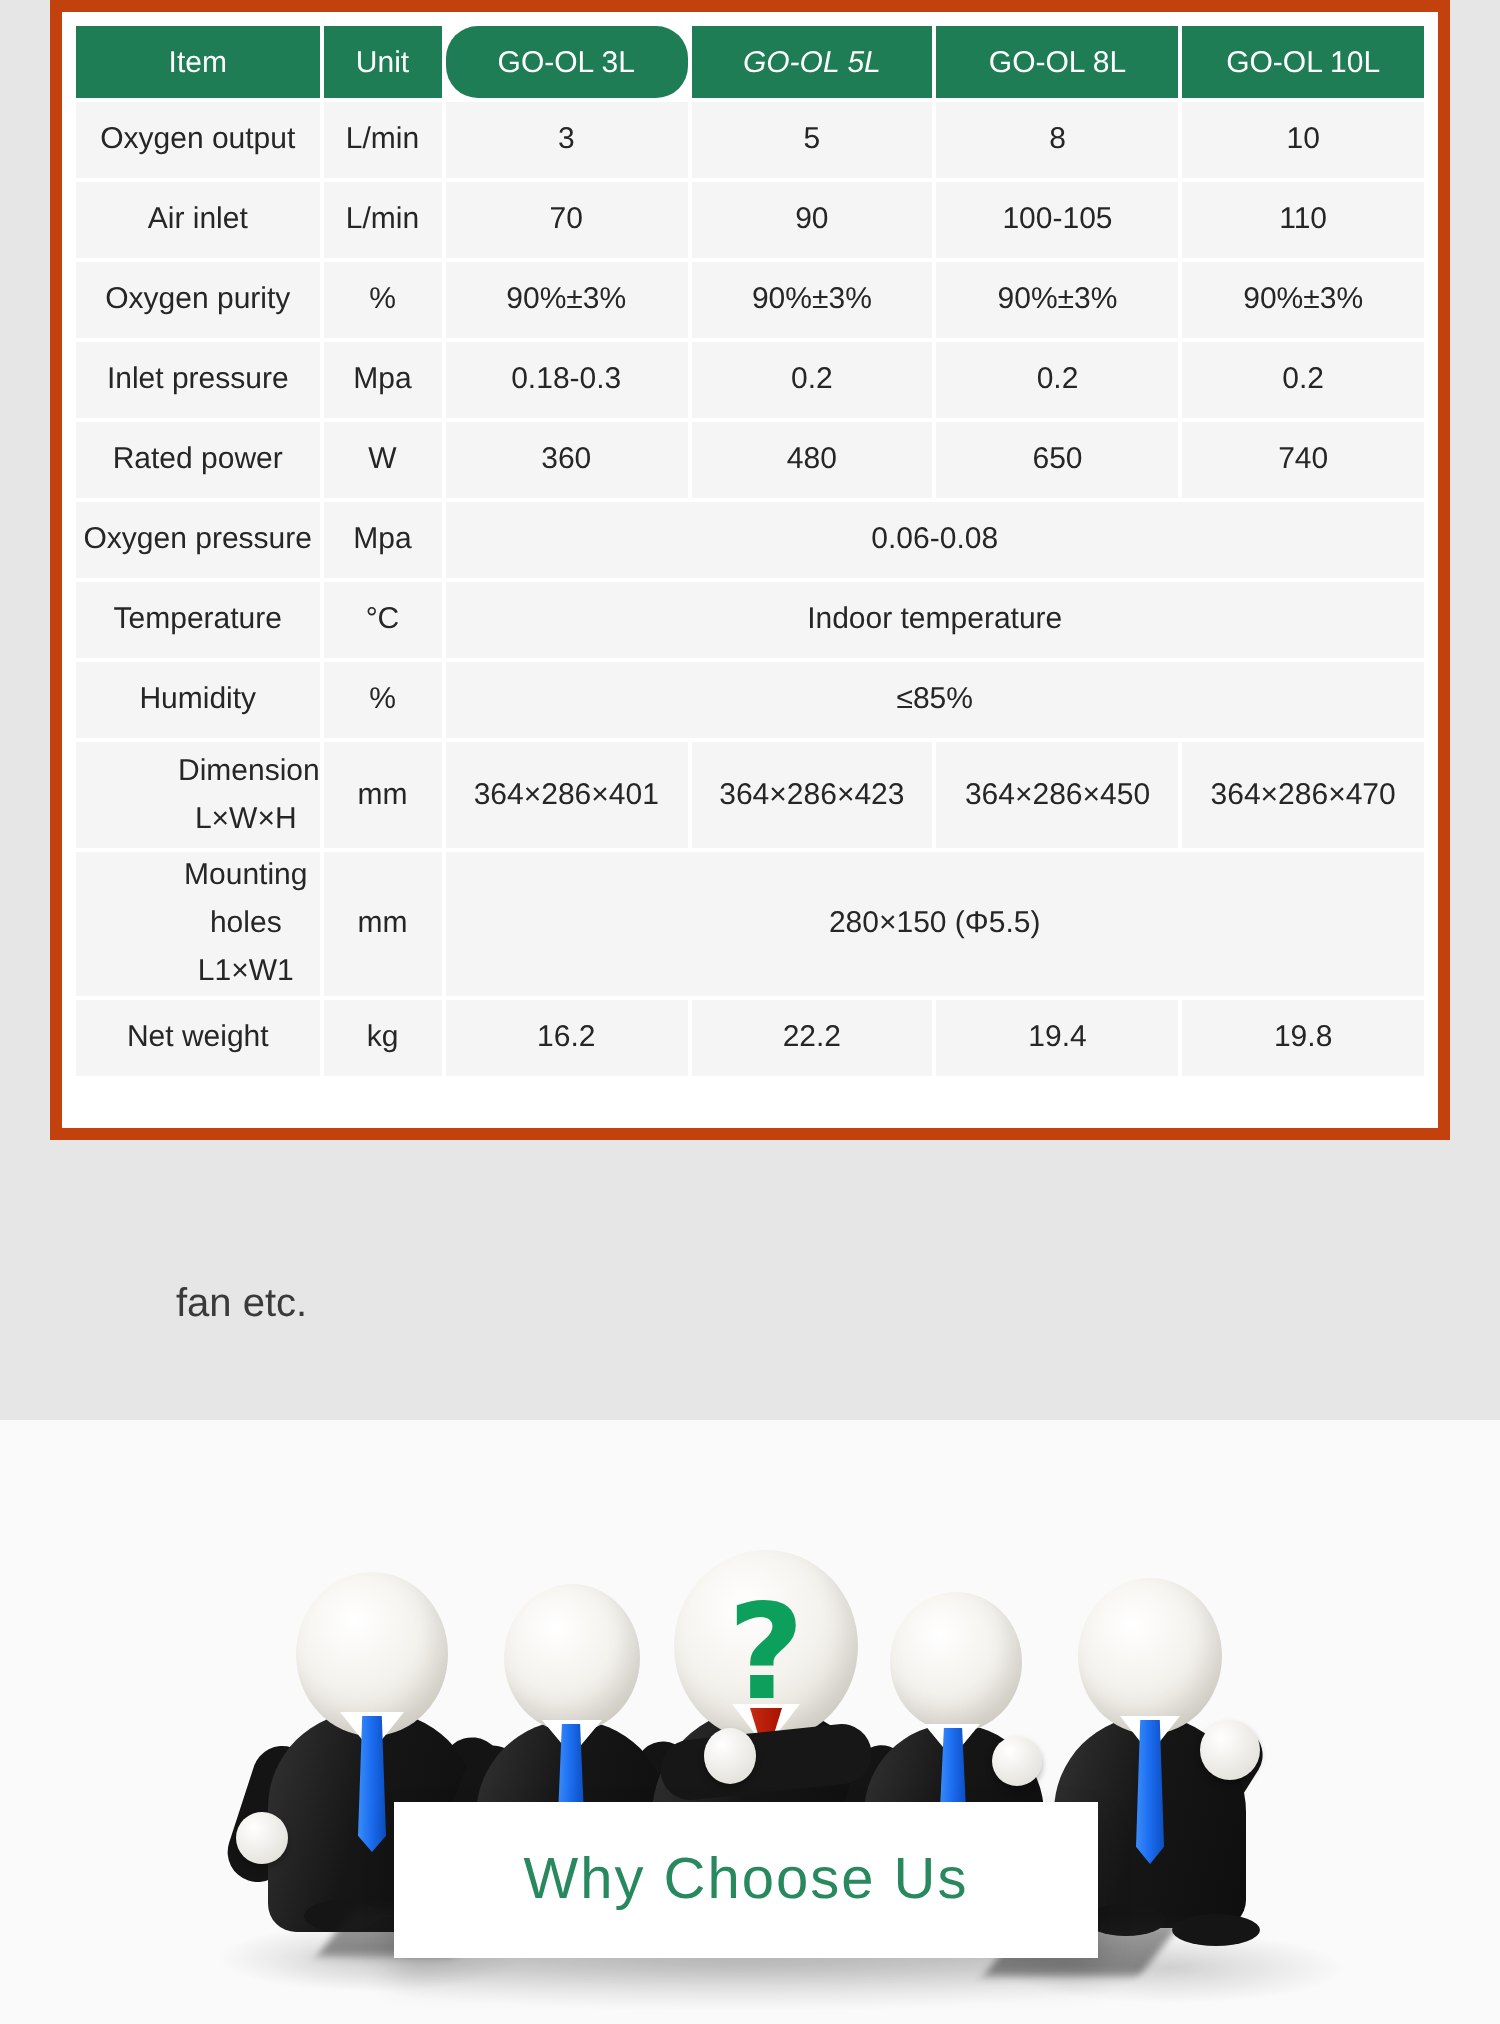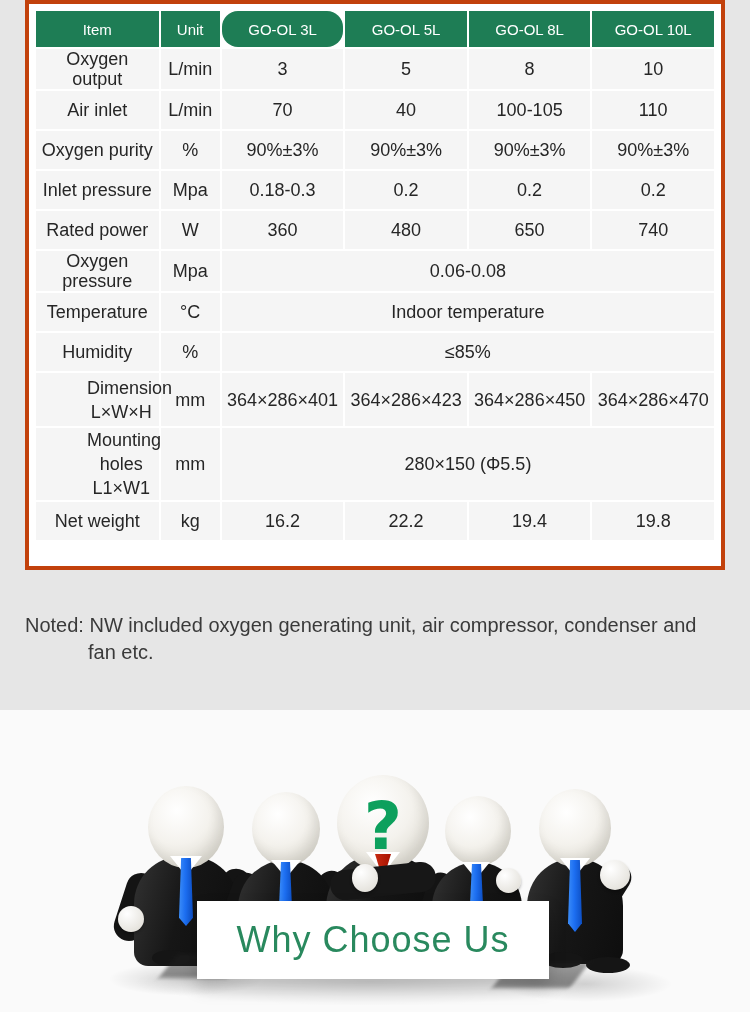--- a/index.html
+++ b/index.html
@@ -5,29 +5,29 @@
   html,body{margin:0;padding:0;}
   body{
     width:750px;height:1012px;overflow:hidden;position:relative;
     font-family:"Liberation Sans","DejaVu Sans",sans-serif;
     background:#e6e6e6;
   }
   
   .spec-section{position:relative;width:750px;height:710px;background:#e6e6e6;}
   .table-panel{
     position:absolute;left:25px;top:0;width:700px;box-sizing:border-box;
-    border:4px solid #c2410c;background:#ffffff;padding:5px 5px 24px 5px;
+    border:6px solid #c2410c;background:#ffffff;padding:5px 5px 24px 5px;
   }
   table.spec{width:100%;border-collapse:separate;border-spacing:2px;background:#ffffff;table-layout:fixed;}
   table.spec th{
     background:var(--accent-green,#1e7d55);color:#ffffff;font-weight:400;
     font-size:15px;height:36px;padding:0 2px;
   }
   table.spec td{
-    background:#f5f5f5;color:#262626;font-size:18px;text-align:center;
+    background:#f5f5f5;color:#262626;font-size:15px;text-align:center;
     vertical-align:middle;height:38px;padding:0 3px;line-height:20px;
   }
   table.spec tr.tall td{height:53px;}
   table.spec td .l2{line-height:24px;margin-left:48px;}
   
   .note{
     position:absolute;left:25px;top:612px;width:700px;
     font-size:20px;line-height:27px;color:#3a3a3a;
   }
   .note .indent{display:inline-block;margin-left:63px;}
@@ -61,53 +61,53 @@
     display:flex;align-items:center;justify-content:center;
     font-size:66px;font-weight:700;color:var(--question-green,#0da05d);z-index:4;
     font-family:"DejaVu Sans",sans-serif;
   }
   .banner{
     left:197px;top:191px;width:352px;height:78px;background:#ffffff;z-index:10;
     display:flex;align-items:center;justify-content:center;
     box-shadow:0 9px 16px rgba(0,0,0,0.20);
   }
   .banner span{
-    font-size:36px;color:var(--banner-green,#29895e);letter-spacing:1px;
+    font-size:29px;color:var(--banner-green,#29895e);letter-spacing:1px;
   }
 </style>
 </head>
 <body>
 
 <div class="spec-section">
   <div class="table-panel">
     <table class="spec">
       <thead>
         <tr id="head-row">
             <th style="width: 18.4%;">Item</th>
             <th style="width: 8.6%;">Unit</th>
             <th style="width: 18.25%; border-radius: 16px;">GO-OL 3L</th>
-            <th style="width: 18.25%;">GO-OL 5L</th>
+            <th style="width: 18.25%; font-style: italic;">GO-OL 5L</th>
             <th style="width: 18.25%;">GO-OL 8L</th>
             <th style="width: 18.25%;">GO-OL 10L</th>
           </tr>
       </thead>
       <tbody id="body-rows">
           <tr>
             <td>Oxygen output</td>
             <td>L/min</td>
             <td>3</td>
             <td>5</td>
             <td>8</td>
             <td>10</td>
           </tr>
           <tr>
             <td>Air inlet</td>
             <td>L/min</td>
             <td>70</td>
-            <td>40</td>
+            <td>90</td>
             <td>100-105</td>
             <td>110</td>
           </tr>
           <tr>
             <td>Oxygen purity</td>
             <td>%</td>
             <td>90%±3%</td>
             <td>90%±3%</td>
             <td>90%±3%</td>
             <td>90%±3%</td>
@@ -167,21 +167,21 @@
             <td>kg</td>
             <td>16.2</td>
             <td>22.2</td>
             <td>19.4</td>
             <td>19.8</td>
           </tr>
         </tbody>
     </table>
   </div>
   <div class="note">
-    <span>Noted: NW included oxygen generating unit, air compressor, condenser and</span><br>
+    <br>
     <span class="indent">fan etc.</span>
   </div>
 </div>
 
 <div class="why-section">
 
   <div class="abs fshadow" style="left:130px;top:248px;width:480px;height:48px;background:radial-gradient(ellipse at center,rgba(0,0,0,0.12) 0%,rgba(0,0,0,0) 70%);"></div>
   <div class="abs fshadow" style="left:108px;top:252px;width:155px;height:34px;background:radial-gradient(ellipse at center,rgba(0,0,0,0.16) 0%,rgba(0,0,0,0) 70%);"></div>
   <div class="abs fshadow" style="left:498px;top:256px;width:175px;height:36px;background:radial-gradient(ellipse at center,rgba(0,0,0,0.16) 0%,rgba(0,0,0,0) 70%);"></div>
 

